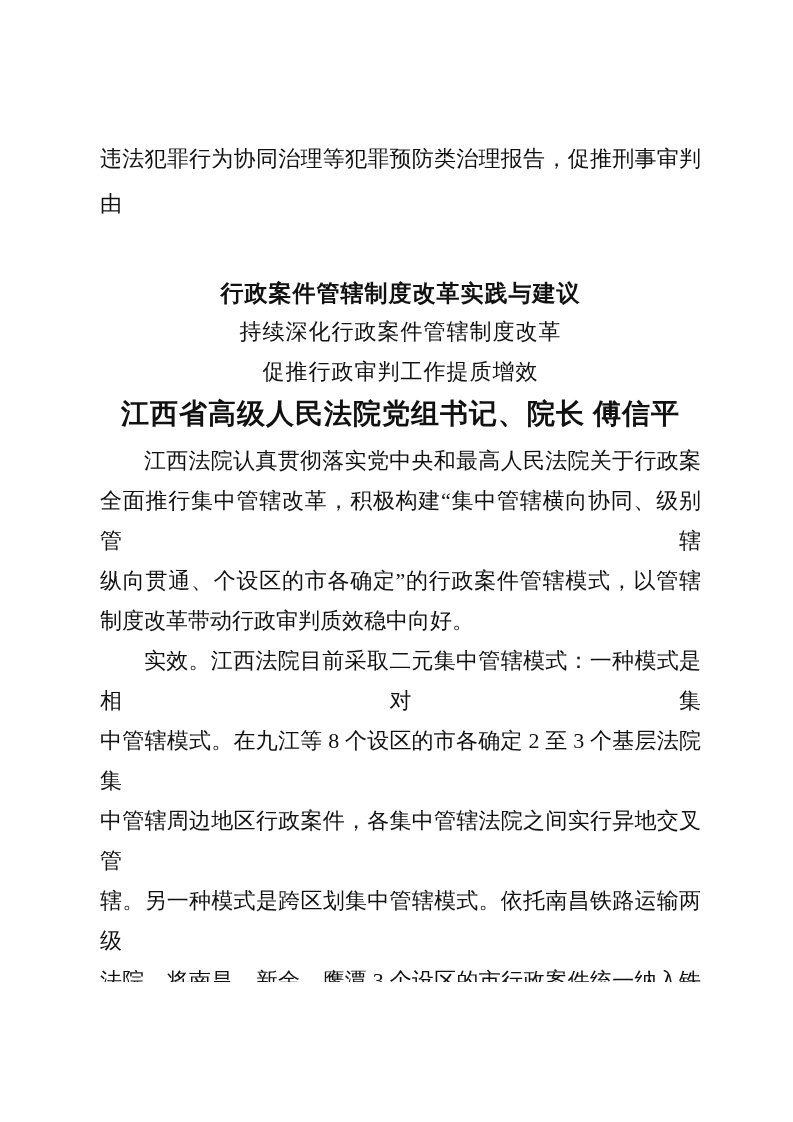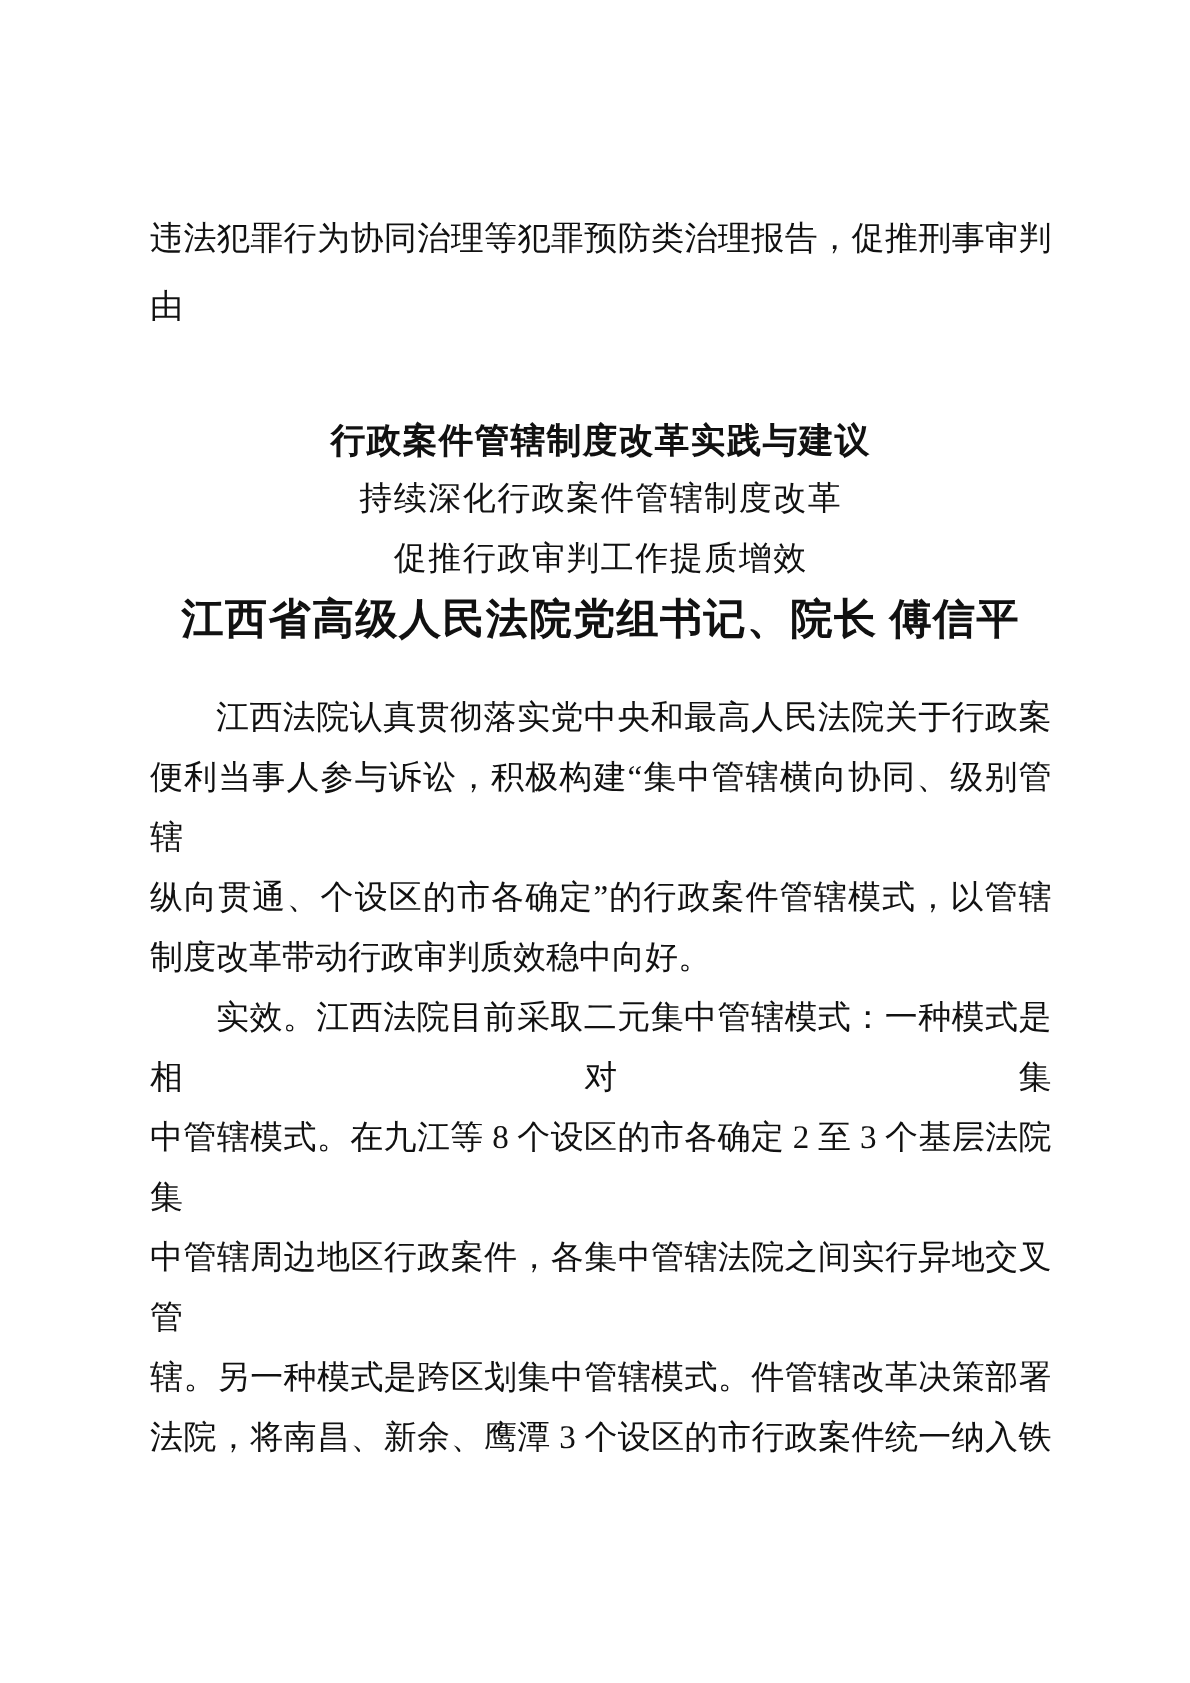--- a/index.html
+++ b/index.html
@@ -55,21 +55,21 @@
     letter-spacing: 1px;
   }
   .heading-author {
     font-size: 28px;
     font-weight: bold;
     line-height: 40px;
     text-align: center;
     letter-spacing: 1px;
   }
   .para-1 {
-    margin-top: 24px;
+    margin-top: 7px;
   }
   .page-number {
     position: absolute;
     top: 993px;
     right: 93px;
     font-size: 21px;
     line-height: 24px;
     letter-spacing: 0;
     color: #737373;
   }
@@ -87,29 +87,29 @@
     <div class="heading-title">行政案件管辖制度改革实践与建议</div>
 
     <div class="heading-sub">持续深化行政案件管辖制度改革</div>
 
     <div class="heading-sub">促推行政审判工作提质增效</div>
 
     <div class="heading-author">江西省高级人民法院党组书记、院长 傅信平</div>
 
     <div class="para para-1 indent">
         <div class="line">江西法院认真贯彻落实党中央和最高人民法院关于行政案</div>
-        <div class="line">便利当事人参与诉讼，积极构建“集中管辖横向协同、级别管辖</div>
+        <div class="line">全面推行集中管辖改革，积极构建“集中管辖横向协同、级别管辖</div>
         <div class="line">纵向贯通、个设区的市各确定”的行政案件管辖模式，以管辖</div>
         <div class="line last-free">制度改革带动行政审判质效稳中向好。</div>
       </div>
 
     <div class="para indent">
         <div class="line">实效。江西法院目前采取二元集中管辖模式：一种模式是相对集</div>
         <div class="line">中管辖模式。在九江等 8 个设区的市各确定 2 至 3 个基层法院集</div>
         <div class="line">中管辖周边地区行政案件，各集中管辖法院之间实行异地交叉管</div>
-        <div class="line">辖。另一种模式是跨区划集中管辖模式。件管辖改革决策部署</div>
+        <div class="line">辖。另一种模式是跨区划集中管辖模式。依托南昌铁路运输两级</div>
         <div class="line">法院，将南昌、新余、鹰潭 3 个设区的市行政案件统一纳入铁路</div>
       </div>
 
   </div>
 
   <div class="page-number">—33—</div>
 </div>
 
 </body></html>

